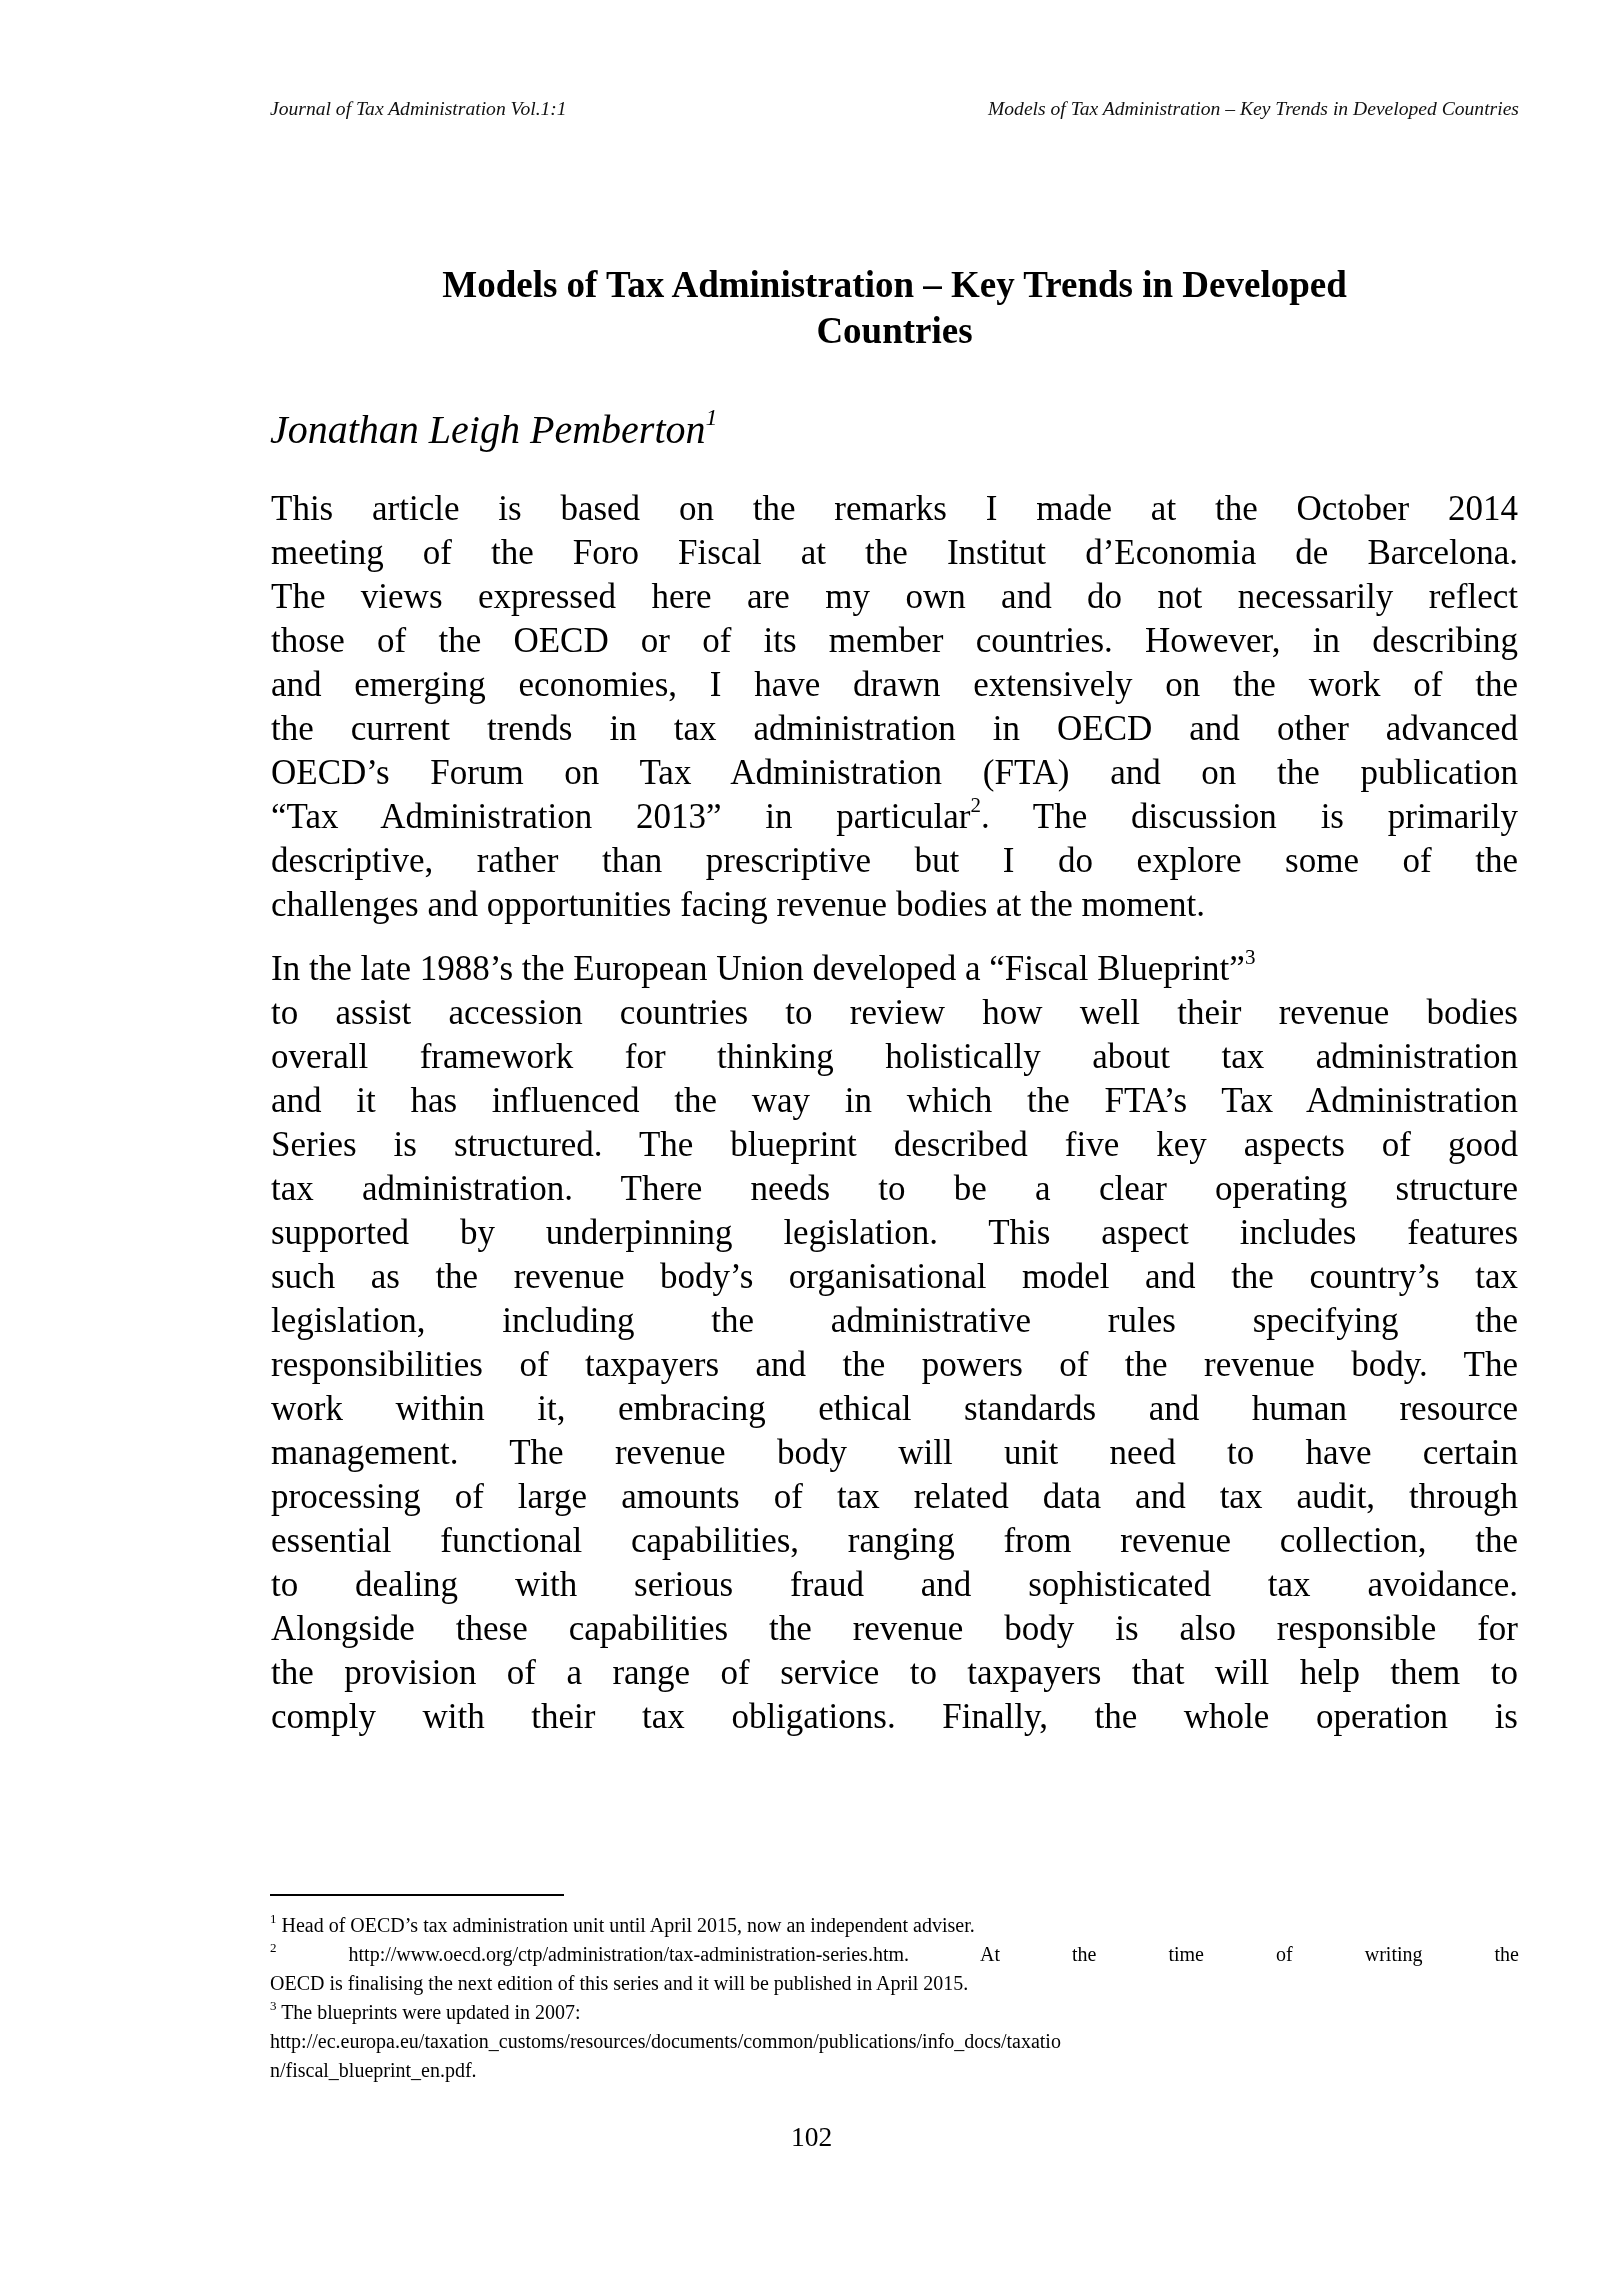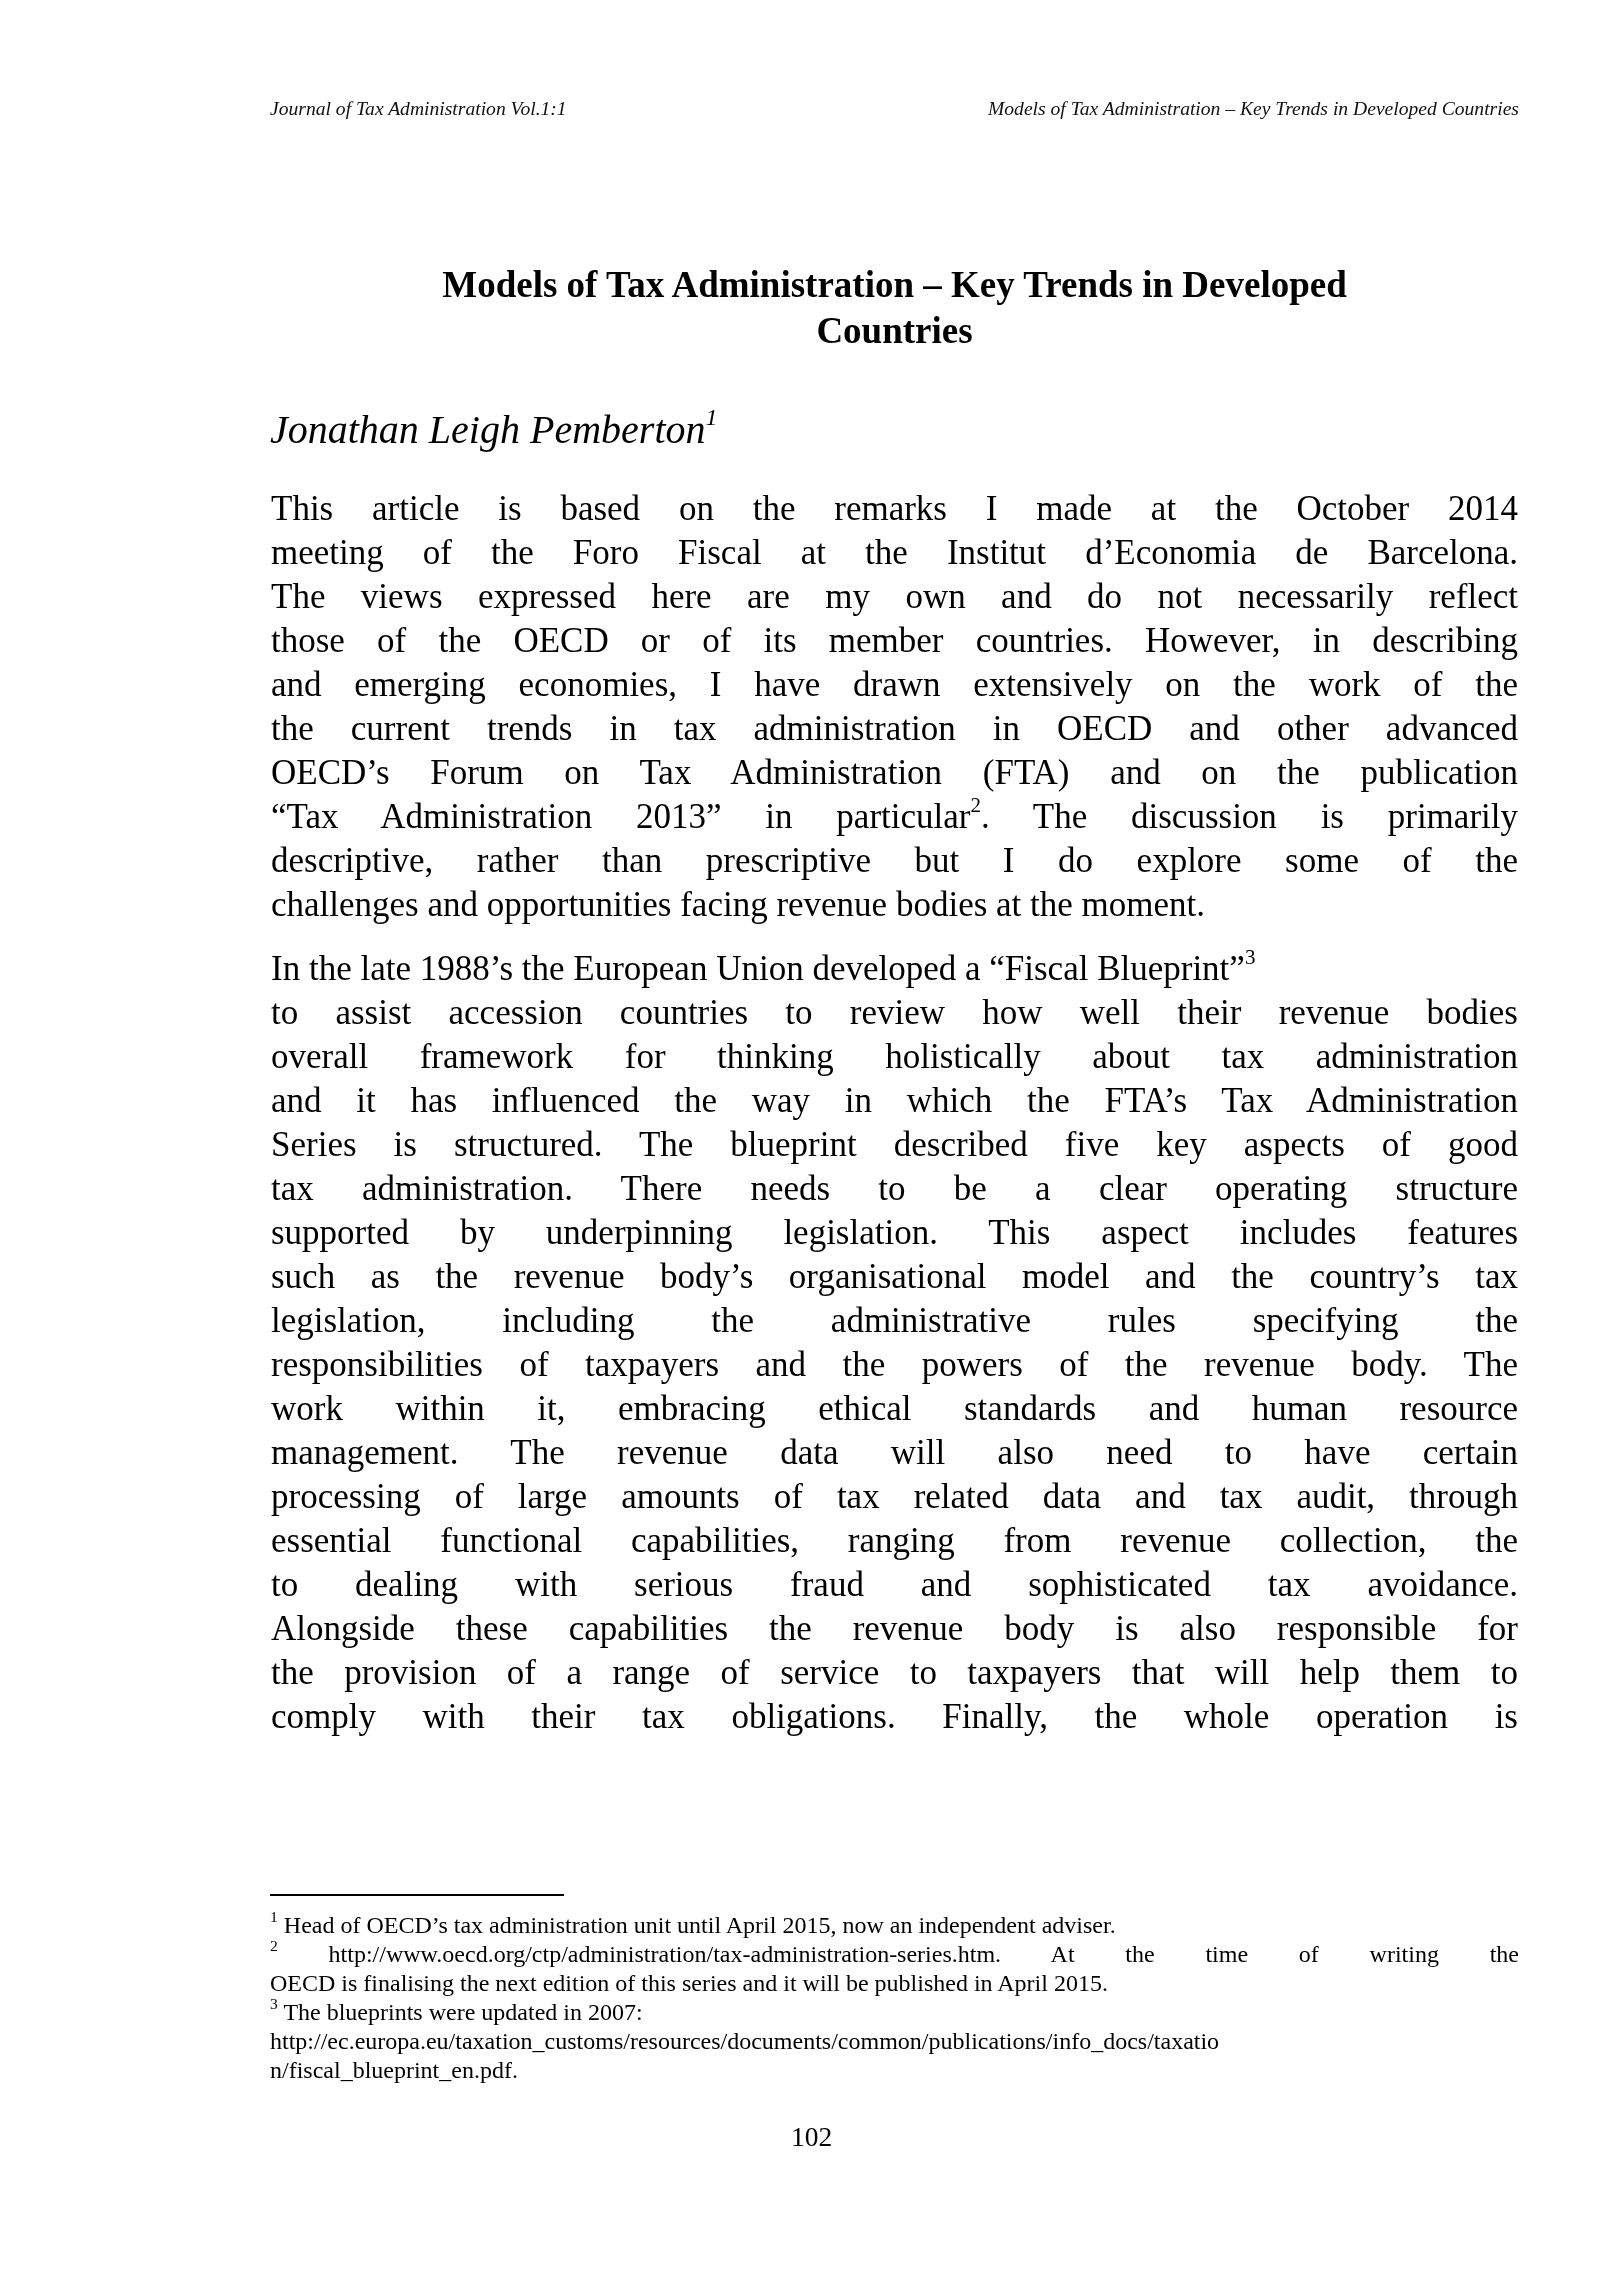--- a/index.html
+++ b/index.html
@@ -87,21 +87,21 @@
     left: 270px;
     width: 294px;
     height: 0;
     border-top: 2px solid #000000;
   }
   .footnotes {
     position: absolute;
     top: 1911px;
     left: 270px;
     width: 1249px;
-    font-size: 24px;
+    font-size: 20px;
     line-height: 29px;
   }
   .footnote { display: block; }
   .footnote .fn-line { display: block; white-space: nowrap; }
   .footnote .fn-line.justify {
     text-align: justify;
     text-align-last: justify;
   }
   .footnote sup { font-size: 0.65em; top: -0.1em; }
 
@@ -151,21 +151,21 @@
     <span class="ln">to assist accession countries to review how well their revenue bodies</span>
     <span class="ln">overall framework for thinking holistically about tax administration</span>
     <span class="ln">and it has influenced the way in which the FTA’s Tax Administration</span>
     <span class="ln">Series is structured. The blueprint described five key aspects of good</span>
     <span class="ln">tax administration. There needs to be a clear operating structure</span>
     <span class="ln">supported by underpinning legislation. This aspect includes features</span>
     <span class="ln">such as the revenue body’s organisational model and the country’s tax</span>
     <span class="ln">legislation, including the administrative rules specifying the</span>
     <span class="ln">responsibilities of taxpayers and the powers of the revenue body. The</span>
     <span class="ln">work within it, embracing ethical standards and human resource</span>
-    <span class="ln">management. The revenue data will also need to have certain</span>
+    <span class="ln">management. The revenue body will unit need to have certain</span>
     <span class="ln">processing of large amounts of tax related data and tax audit, through</span>
     <span class="ln">essential functional capabilities, ranging from revenue collection, the</span>
     <span class="ln">to dealing with serious fraud and sophisticated tax avoidance.</span>
     <span class="ln">Alongside these capabilities the revenue body is also responsible for</span>
     <span class="ln">the provision of a range of service to taxpayers that will help them to</span>
     <span class="ln">comply with their tax obligations. Finally, the whole operation is</span>
   </p>
 </div>
 
 <div class="footnote-rule"></div>

